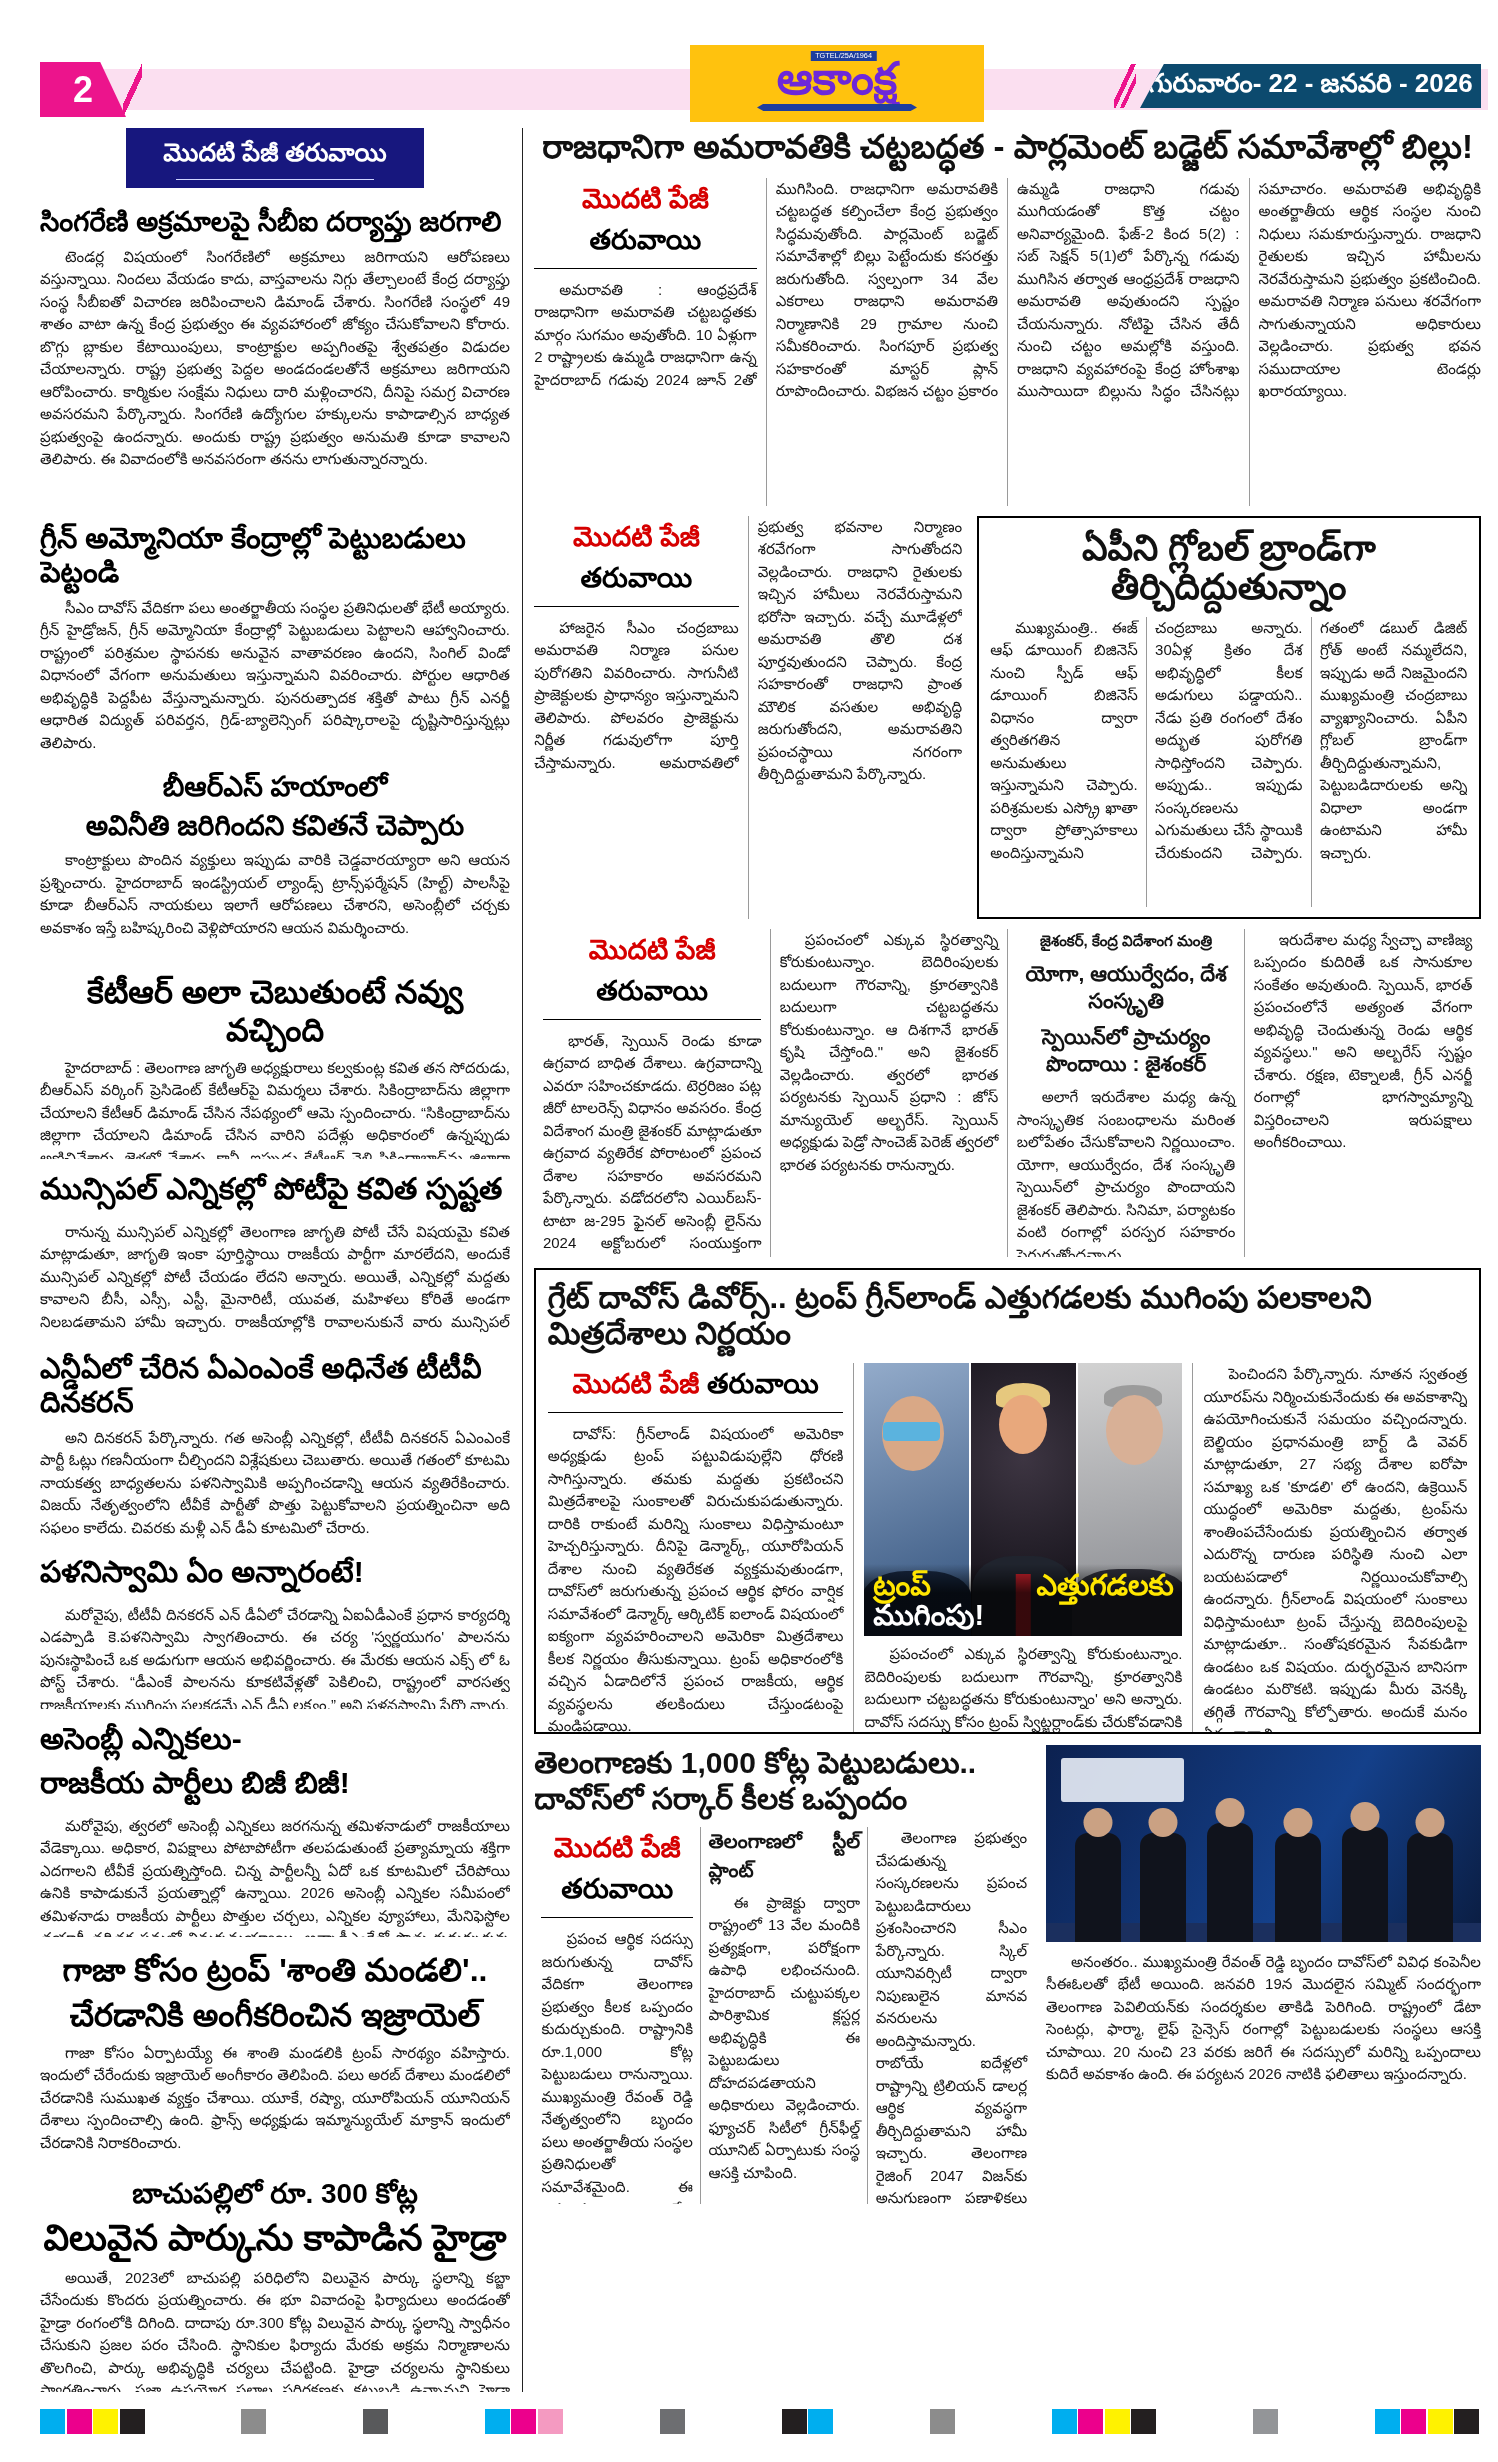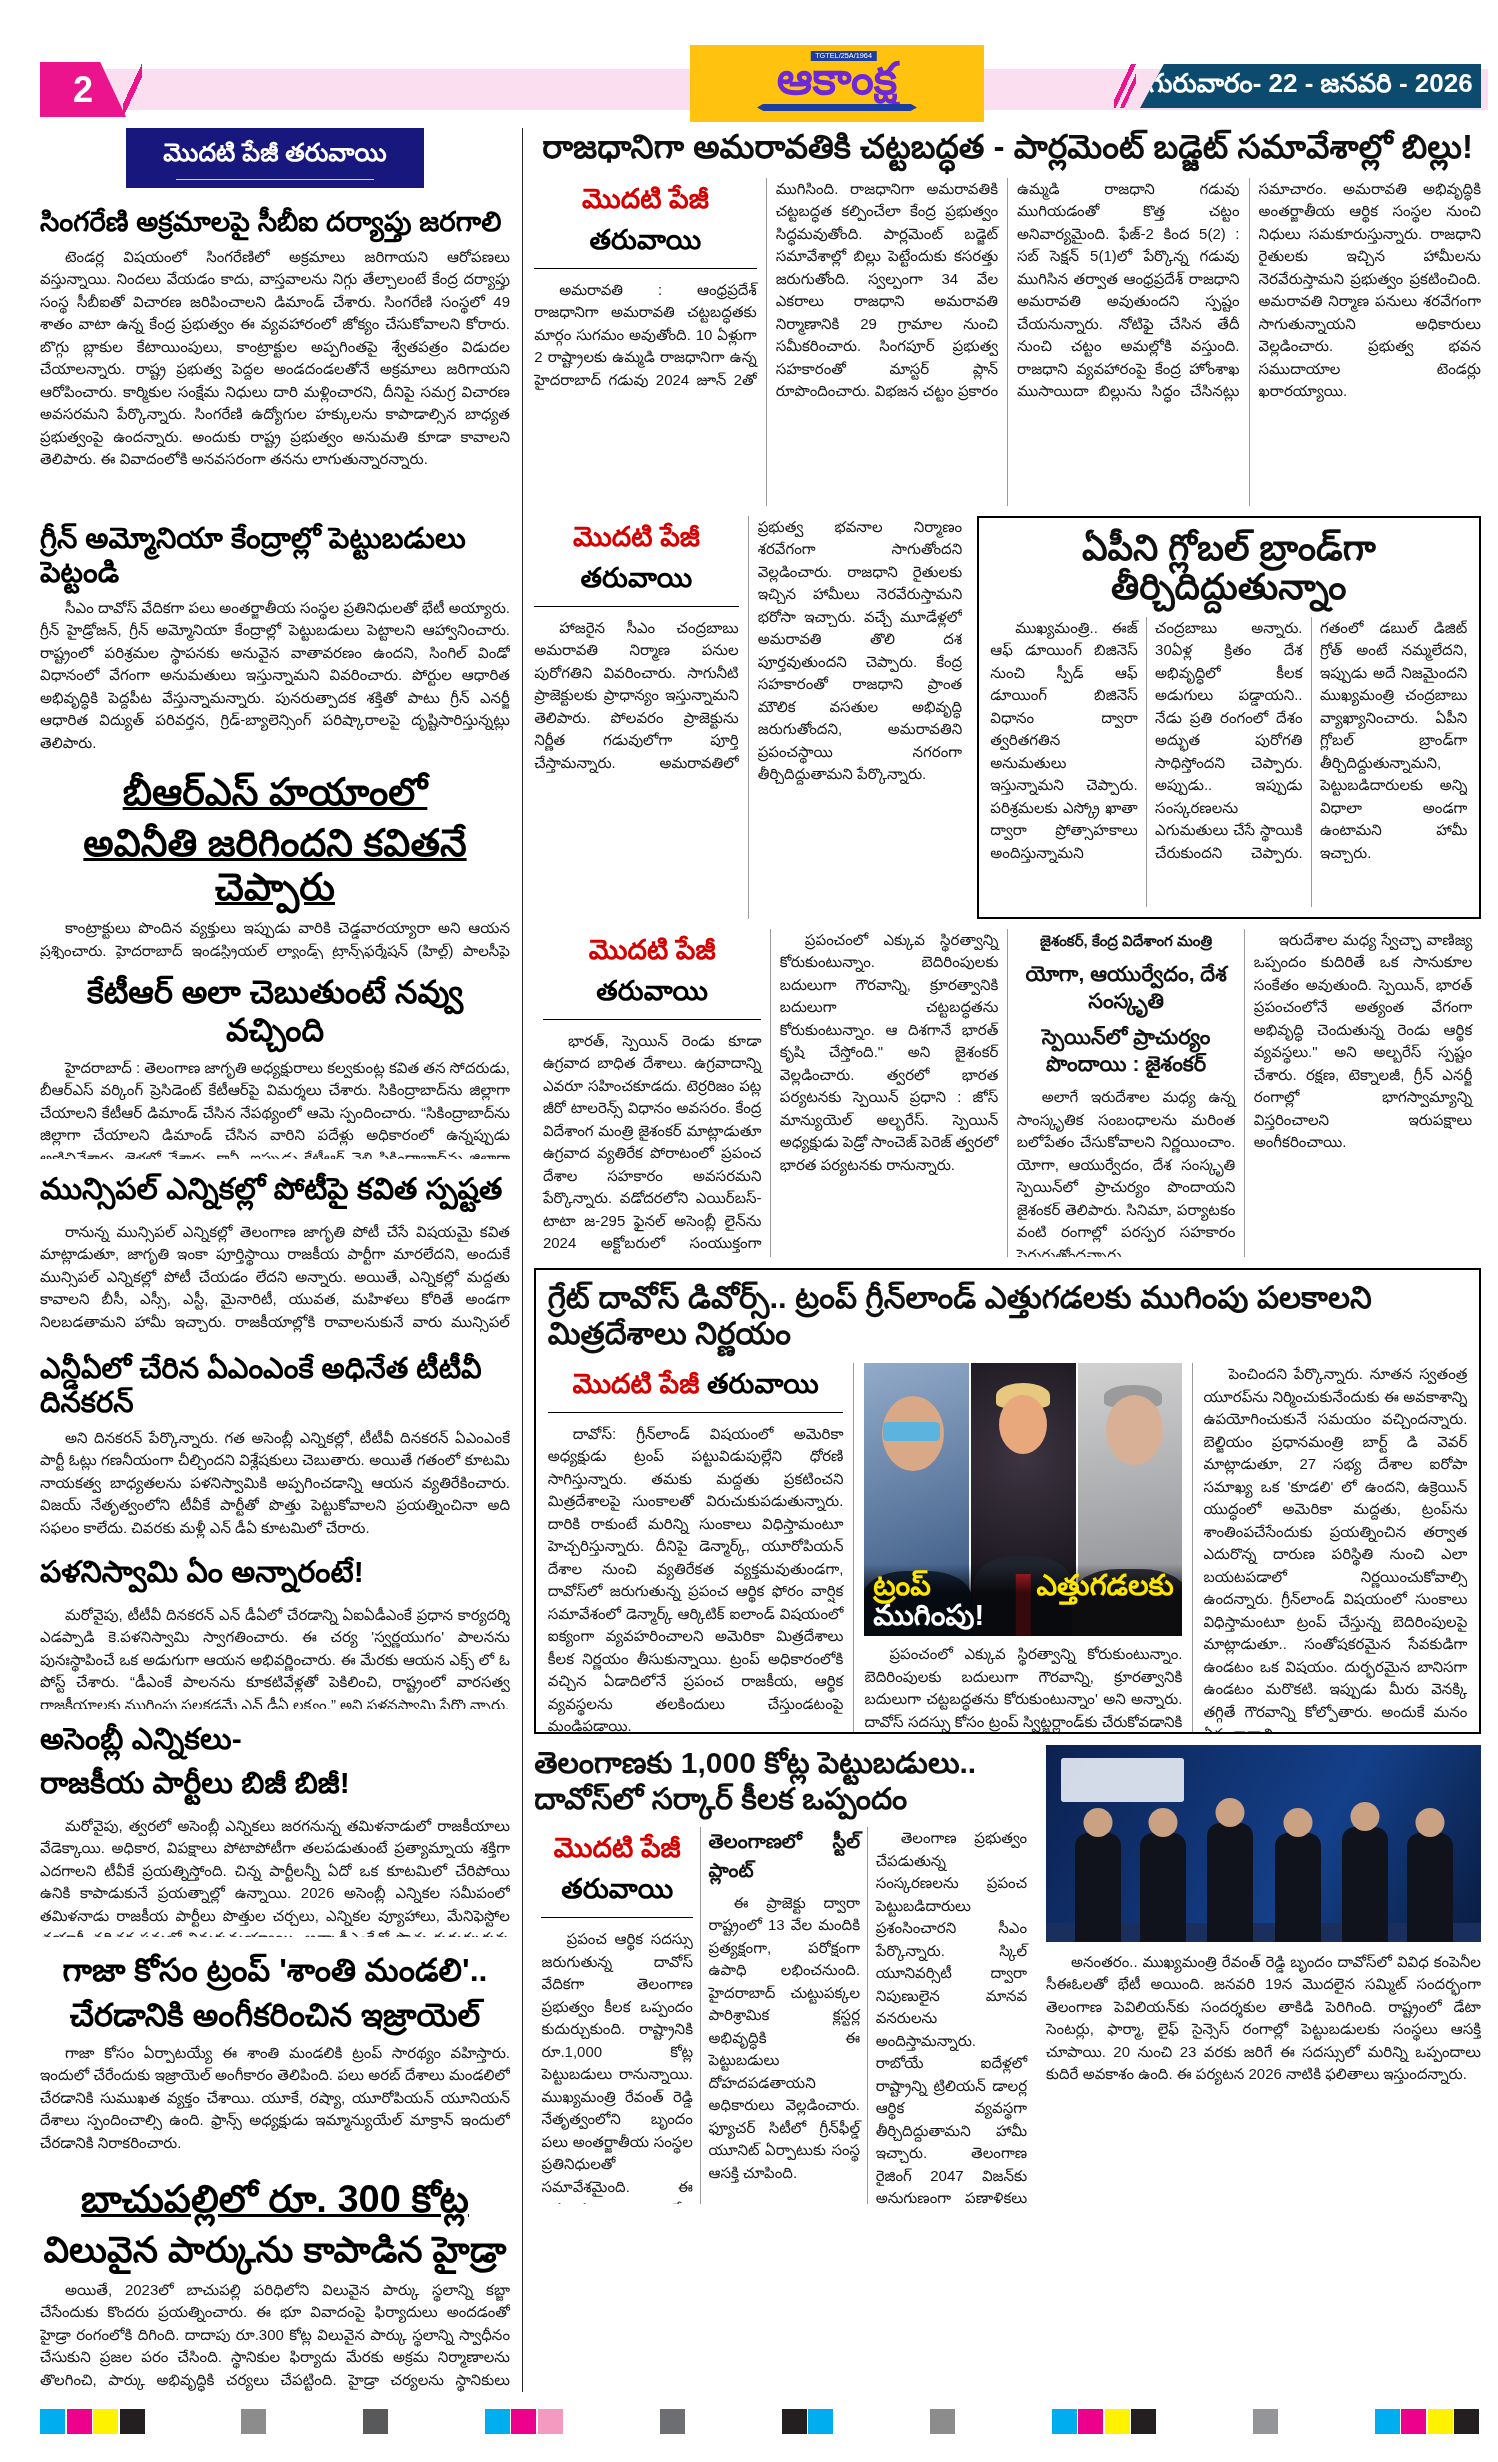--- a/index.html
+++ b/index.html
@@ -34,21 +34,21 @@
   .marker-box{background:#17177e;color:#fff;width:283px;margin:0 auto 13px auto;padding:10px 7.3px 8.7px 7.3px;
               text-align:center;font-size:25px;font-weight:bold;}
   .marker-box .ul{display:block;width:70%;margin:5.8px auto 0 auto;border-bottom:0.7px solid #cfd4ff;}
   .marker-inline{display:block;text-align:center;font-size:27.6px;font-weight:bold;color:#000;
                  border-bottom:1.5px solid #000;padding-bottom:7.3px;margin:0 0 10px 0;break-inside:avoid;}
   .marker-inline .red{color:#d60000;}
   
   .lart{overflow:hidden;margin-bottom:10px;}
   .h-left{font-weight:bold;color:#000;line-height:1.18;margin:4.4px 0 7.3px 0;}
   .h38{font-size:27.6px;} .h40{font-size:29px;} .h44{font-size:32px;text-align:center;}
-  .h46{font-size:38px;text-align:center;text-decoration:underline;} .h50{font-size:36px;text-align:center;}
+  .h46{font-size:28px;text-align:center;} .h50{font-size:36px;text-align:center;}
   .sub{font-size:30px;font-weight:bold;margin:2.9px 0 7.3px 0;color:#000;}
   
   .secA-head{font-size:33px;font-weight:bold;text-align:center;margin:0 0 11.6px 0;line-height:1.15;}
   .colsA{height:328px;column-count:4;column-gap:19px;column-rule:0.7px solid #9a9a9a;overflow:hidden;}
   .row2{display:flex;margin-top:10px;height:403px;}
   .row2-left{width:428px;column-count:2;column-gap:19px;column-rule:0.7px solid #9a9a9a;overflow:hidden;}
   .boxB{flex:1;margin-left:14.5px;border:2.2px solid #000;padding:8.7px 11.6px;overflow:hidden;}
   .boxB-head{font-size:36px;font-weight:bold;text-align:center;margin:1.5px 0 10px 0;line-height:1.1;}
   .boxB-cols{height:290px;column-count:3;column-gap:17.4px;column-rule:0.7px solid #9a9a9a;overflow:hidden;}
   .secC{margin-top:10px;}

